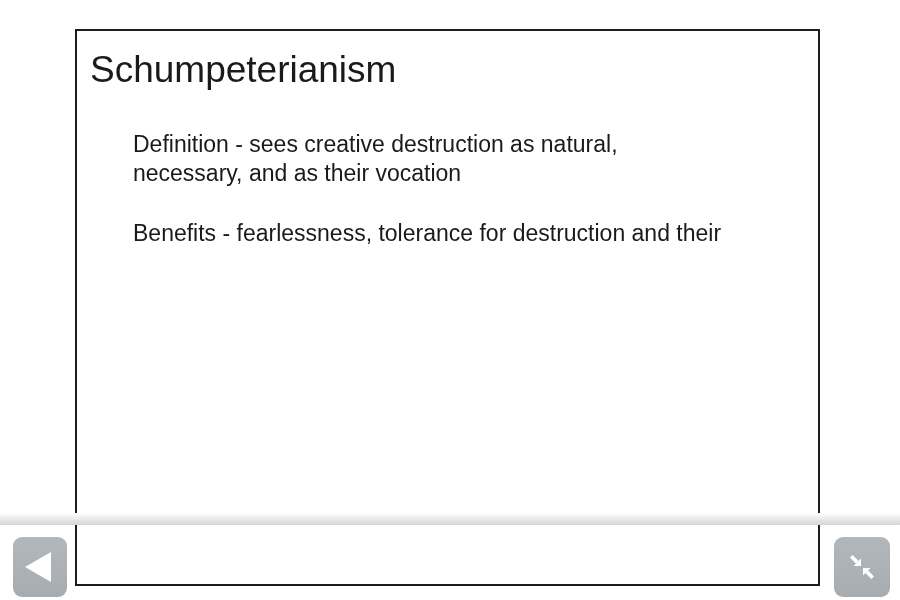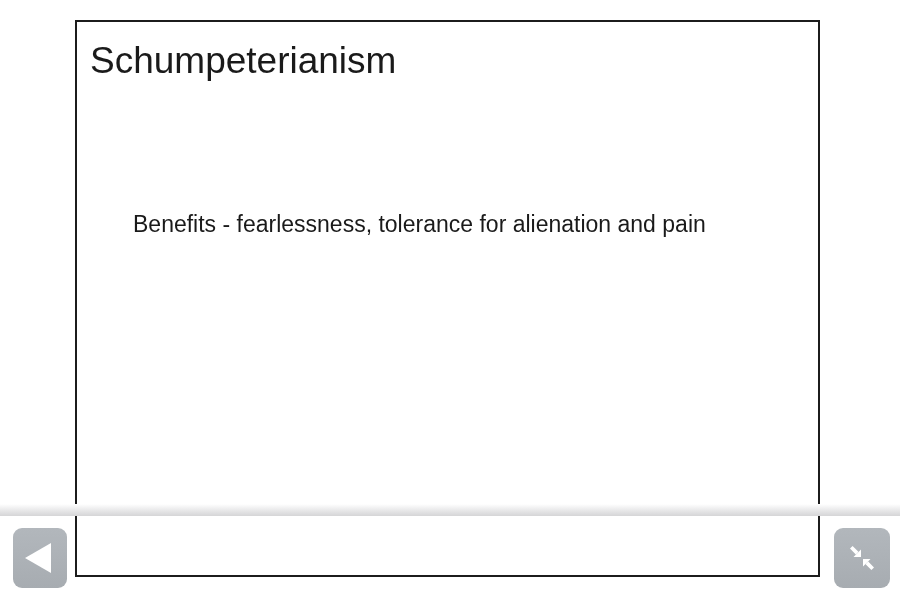--- a/index.html
+++ b/index.html
@@ -6,20 +6,21 @@
   body {
     width: 900px; height: 600px;
     background: #ffffff;
     font-family: "Liberation Sans", sans-serif;
     overflow: hidden;
   }
   .stage {
     position: relative;
     width: 900px; height: 516px;
     background: #ffffff;
+    margin-top: 9px;
   }
   
   .slide {
     position: absolute;
     left: 75px; top: 20px;
     width: 745px; height: 557px;
     box-sizing: border-box;
     border: 2px solid #1c1c1c;
     background: #ffffff;
   }
@@ -75,22 +76,24 @@
   .compress-svg { display: block; }
 </style>
 </head>
 <body>
 
 <div class="stage">
 
   <div class="slide">
     <div class="slide-title">Schumpeterianism</div>
 
+    <div class="bullet b0">Definition - sees creative destruction as natural,
+necessary, and as their vocation</div>
 
-    <div class="bullet b1">Benefits - fearlessness, tolerance for alienation and pain</div>
+    <div class="bullet b1">Benefits - fearlessness, tolerance for destruction and their</div>
 
   </div>
 
   <button class="nav-btn prev">
     <span class="tri-left"></span>
   </button>
 
   <button class="nav-btn fullscreen">
     <span>
       <svg class="compress-svg" width="34" height="34" viewBox="0 0 34 34">

